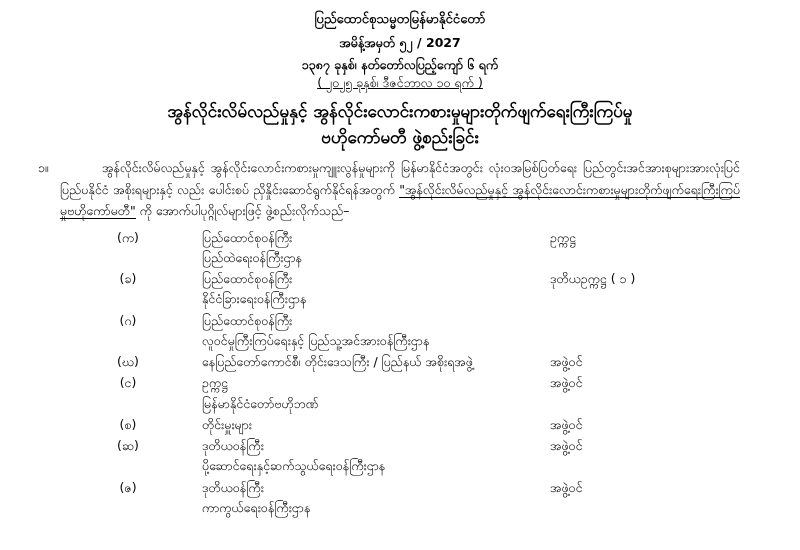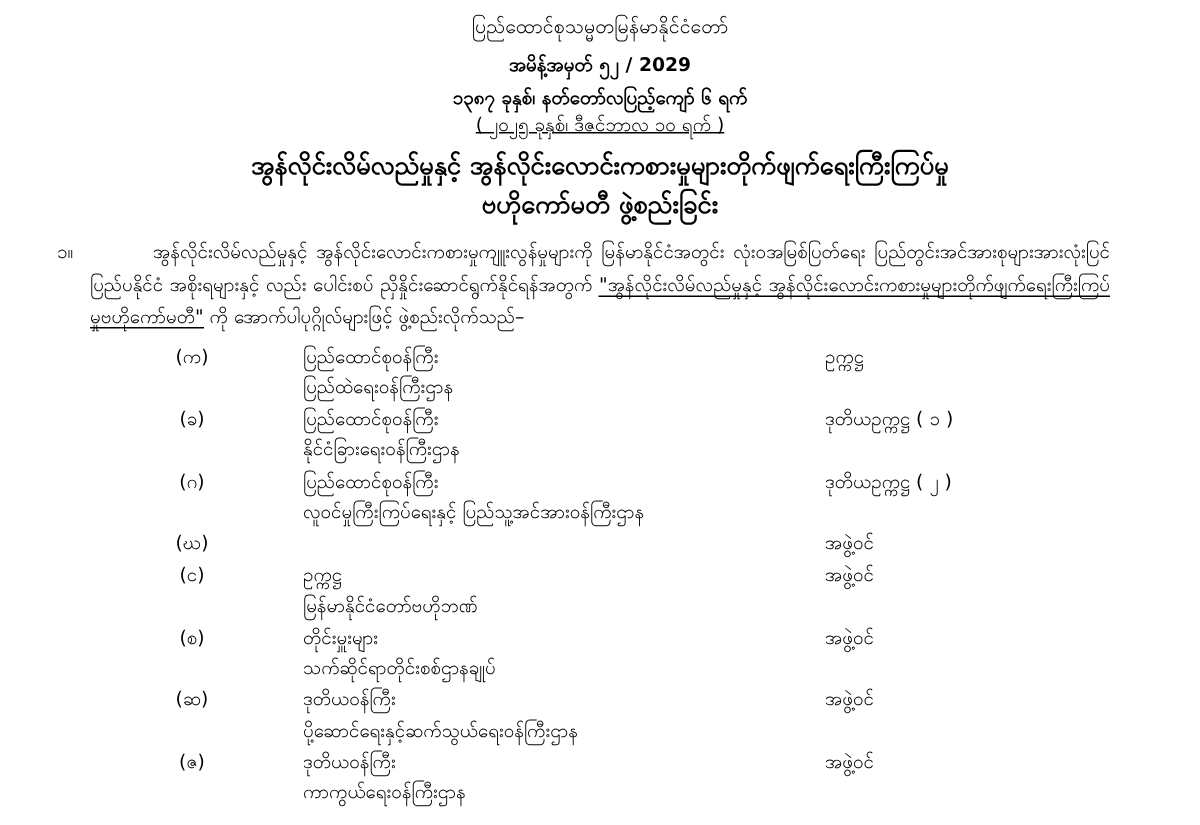--- a/index.html
+++ b/index.html
@@ -21,21 +21,21 @@
     box-sizing: border-box;
     padding: 10px 60px 0 60px;
     background: #ffffff;
   }
   .center {
     text-align: center;
   }
   .title-line {
     font-size: 13px;
     line-height: 1.45;
-    font-weight: normal;
+    font-weight: bold;
     letter-spacing: 0.1px;
   }
   .sub-line {
     font-size: 12.5px;
     line-height: 1.5;
     font-weight: bold;
   }
   .sub-line-light {
     font-size: 12.5px;
     line-height: 1.5;
@@ -102,21 +102,21 @@
   }
 </style>
 </head>
 <body>
 
 <div class="page">
 
   <div class="center">
     <div class="title-line">ပြည်ထောင်စုသမ္မတမြန်မာနိုင်ငံတော်</div>
     <div class="spacer-sm"></div>
-    <div class="sub-line">အမိန့်အမှတ် ၅၂ / 2029</div>
+    <div class="sub-line">အမိန့်အမှတ် ၅၂ / 2027</div>
     <div class="spacer-xs"></div>
     <div class="sub-line">၁၃၈၇ ခုနှစ်၊ နတ်တော်လပြည့်ကျော် ၆ ရက်</div>
     <div class="sub-line-light">( ၂၀၂၅ ခုနှစ်၊ ဒီဇင်ဘာလ ၁၀ ရက် )</div>
   </div>
 
   <div class="center heading-block">
     <div>အွန်လိုင်းလိမ်လည်မှုနှင့် အွန်လိုင်းလောင်းကစားမှုများတိုက်ဖျက်ရေးကြီးကြပ်မှု</div>
     <div>ဗဟိုကော်မတီ ဖွဲ့စည်းခြင်း</div>
   </div>
 
@@ -146,44 +146,43 @@
       </div>
       <div class="role">ဒုတိယဥက္ကဋ္ဌ ( ၁ )</div>
     </div>
 
     <div class="row">
       <div class="num">(ဂ)</div>
       <div class="names">
         <span class="l2">ပြည်ထောင်စုဝန်ကြီး</span>
         <span class="l2">လူဝင်မှုကြီးကြပ်ရေးနှင့် ပြည်သူ့အင်အားဝန်ကြီးဌာန</span>
       </div>
-      <div class="role">ဒုတိယဥက္ကဋ္ဌ ( ၂ )</div>
     </div>
 
     <div class="row">
       <div class="num">(ဃ)</div>
       <div class="names">
+        <span class="l2">နေပြည်တော်ကောင်စီ၊ တိုင်းဒေသကြီး / ပြည်နယ် အစိုးရအဖွဲ့</span>
       </div>
       <div class="role">အဖွဲ့ဝင်</div>
     </div>
 
     <div class="row">
       <div class="num">(င)</div>
       <div class="names">
         <span class="l2">ဥက္ကဋ္ဌ</span>
         <span class="l2">မြန်မာနိုင်ငံတော်ဗဟိုဘဏ်</span>
       </div>
       <div class="role">အဖွဲ့ဝင်</div>
     </div>
 
     <div class="row">
       <div class="num">(စ)</div>
       <div class="names">
         <span class="l2">တိုင်းမှူးများ</span>
-        <span class="l2">သက်ဆိုင်ရာတိုင်းစစ်ဌာနချုပ်</span>
       </div>
       <div class="role">အဖွဲ့ဝင်</div>
     </div>
 
     <div class="row">
       <div class="num">(ဆ)</div>
       <div class="names">
         <span class="l2">ဒုတိယဝန်ကြီး</span>
         <span class="l2">ပို့ဆောင်ရေးနှင့်ဆက်သွယ်ရေးဝန်ကြီးဌာန</span>
       </div>

